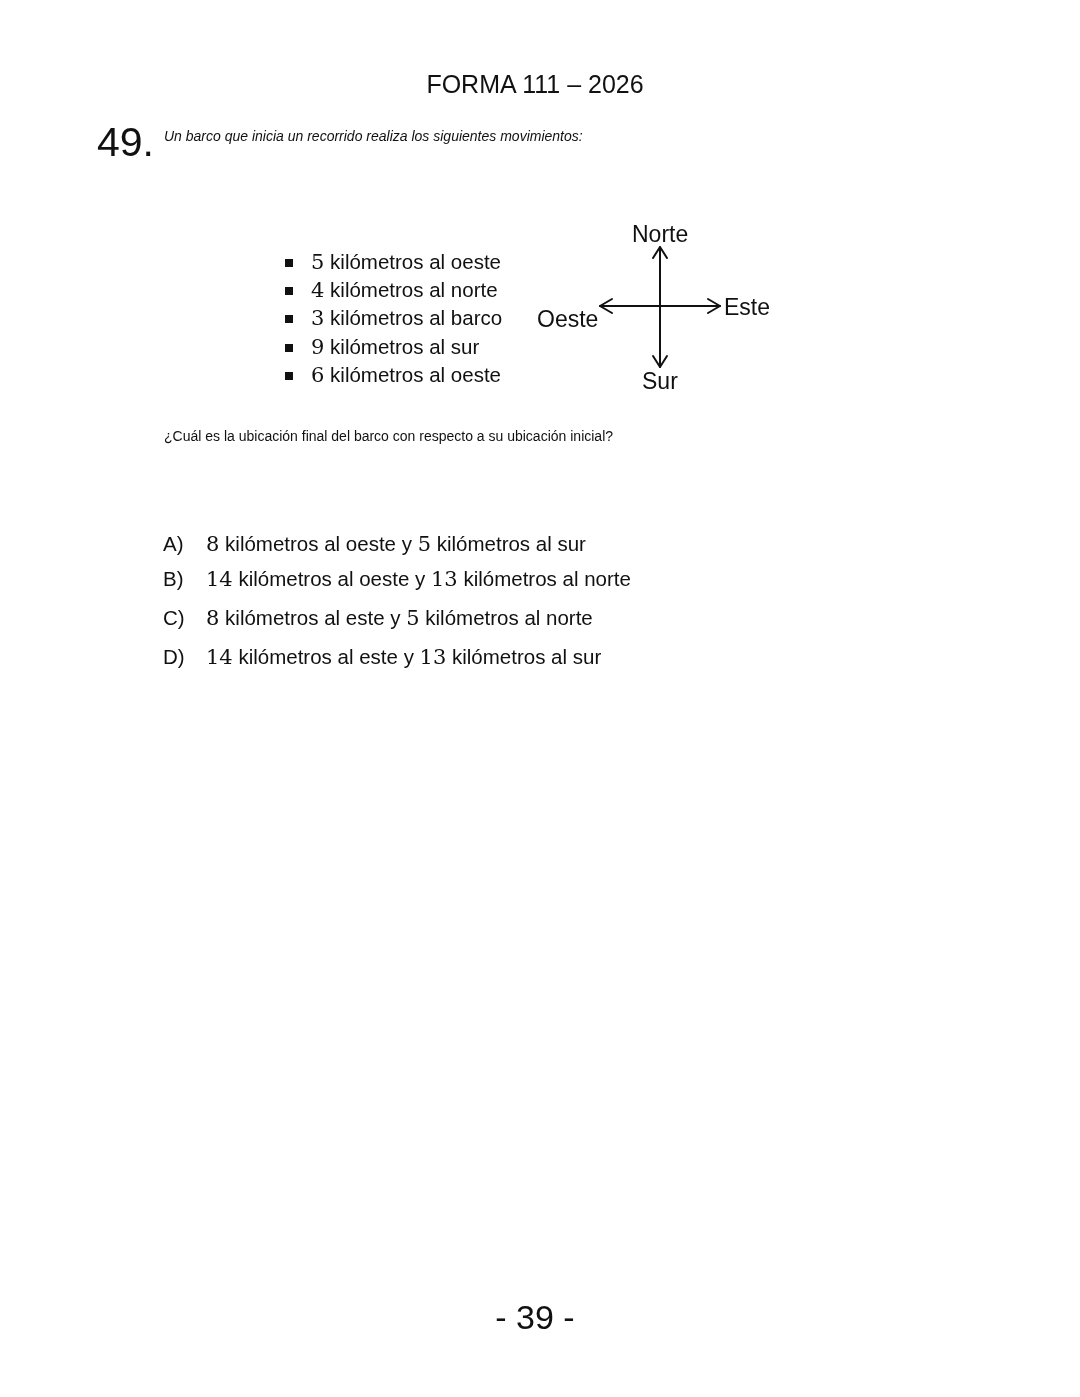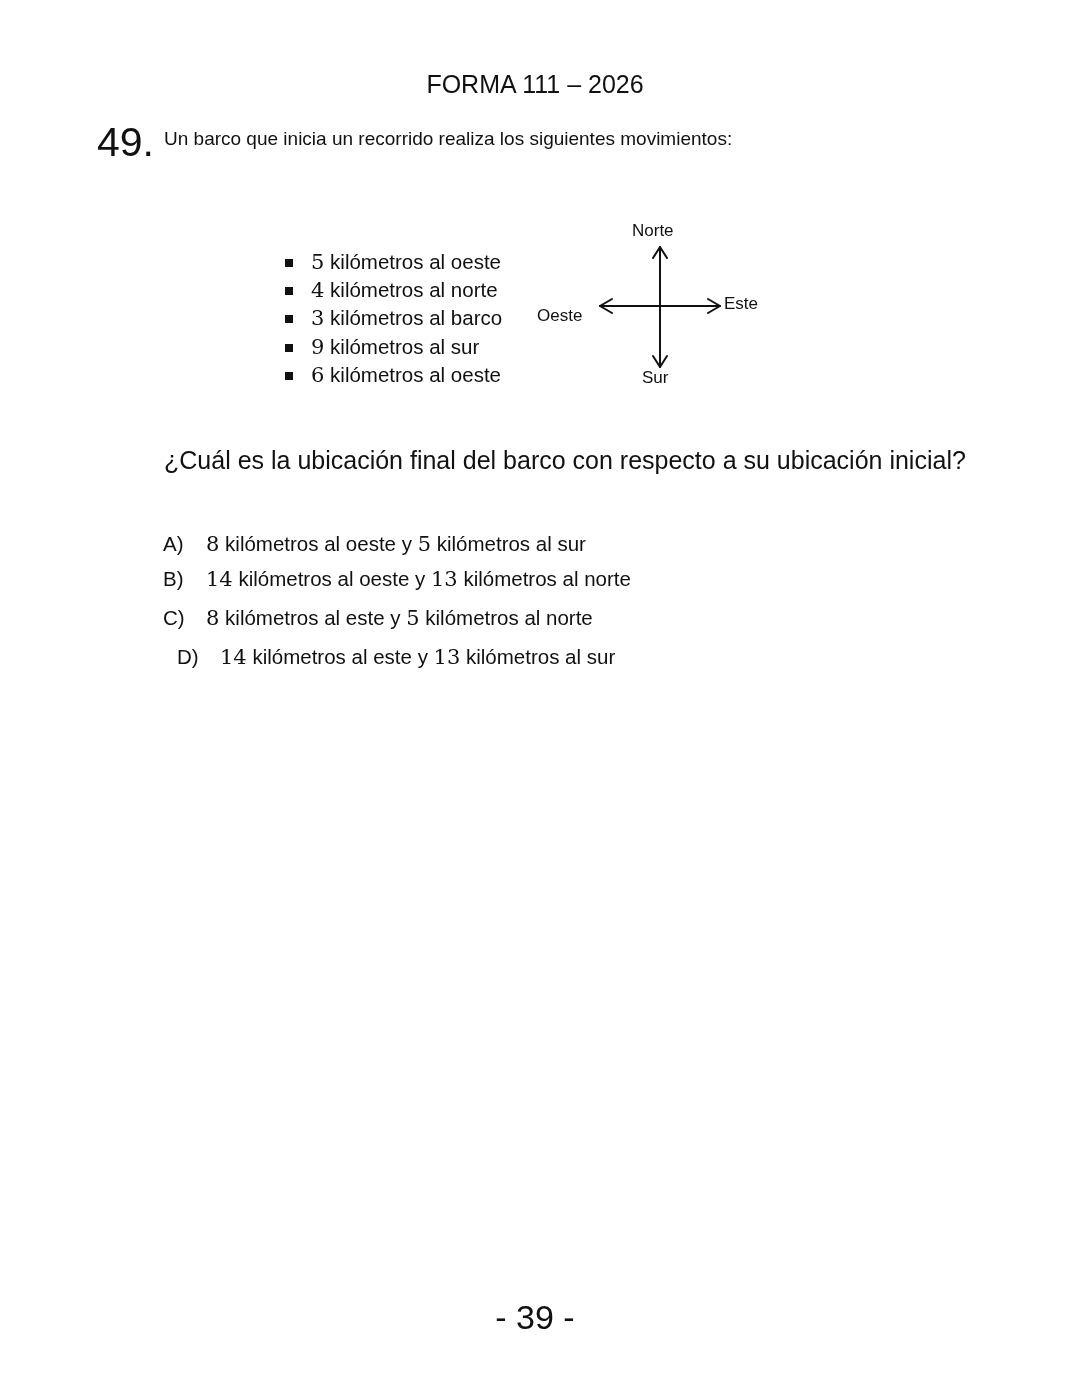--- a/index.html
+++ b/index.html
@@ -1,28 +1,28 @@
 <!DOCTYPE html>
 <html><head>
   <meta charset="utf-8">
   <style>
     html, body { margin: 0; padding: 0; background: #ffffff; }
     body { width: 1080px; height: 1397px; position: relative; overflow: hidden;
       font-family: "Liberation Sans", sans-serif; color: #111111; }
     .abs { position: absolute; white-space: nowrap; }
     .header { left: 0; width: 1070px; top: 70px; text-align: center; font-size: 25px; }
     .qnum { left: 97px; top: 119px; font-size: 41px; }
-    .stem { left: 164px; top: 128px; font-size: 19px; }
+    .stem { left: 164px; top: 128px; font-size: 14px; font-style: italic; }
     .moves { left: 271px; top: 236px; margin: 12px; padding: 0; list-style: none; }
     .moves li { position: relative; height: 28.2px; font-size: 20.5px; padding-left: 28px; line-height: 28px; }
     .moves li .bullet { position: absolute; left: 2px; top: 11px; width: 8px; height: 8px; background: #111; }
     .num { font-family: "DejaVu Serif", "Liberation Serif", serif; font-size: 21px; }
     .compass { left: 530px; top: 215px; width: 260px; height: 180px; }
-    .clabel { position: absolute; font-size: 17px; }
-    .question { left: 164px; top: 446px; font-size: 25px; }
+    .clabel { position: absolute; font-size: 23px; }
+    .question { left: 164px; top: 428px; font-size: 14px; }
     .options { left: 163px; top: 528px; }
     .opt { position: absolute; left: 0; font-size: 20.5px; white-space: nowrap; }
     .opt .letter { display: inline-block; width: 43px; }
     .footer { left: 0; width: 1070px; top: 1298px; text-align: center; font-size: 34px; }
   </style>
 </head>
 <body>
 
 <div class="abs header">FORMA 111 –  2026</div>
 
@@ -53,16 +53,16 @@
     </g>
   </svg>
 </div>
 
 <div class="abs question">¿Cuál es la ubicación final del barco con respecto a su ubicación inicial?</div>
 
 <div class="abs options">
   <div class="opt" style="top:4px;"><span class="letter">A)</span><span class="num">8</span><span> kilómetros al oeste y </span><span class="num">5</span><span> kilómetros al sur</span></div>
   <div class="opt" style="top:39px;"><span class="letter">B)</span><span class="num">14</span><span> kilómetros al oeste y </span><span class="num">13</span><span> kilómetros al norte</span></div>
   <div class="opt" style="top:78px;"><span class="letter">C)</span><span class="num">8</span><span> kilómetros al este y </span><span class="num">5</span><span> kilómetros al norte</span></div>
-  <div class="opt" style="top:117px;margin-left:14px;"><span class="letter">D)</span><span class="num">14</span><span> kilómetros al este y </span><span class="num">13</span><span> kilómetros al sur</span></div>
+  <div class="opt" style="top:117px;"><span class="letter">D)</span><span class="num">14</span><span> kilómetros al este y </span><span class="num">13</span><span> kilómetros al sur</span></div>
 </div>
 
 <div class="abs footer">- 39 -</div>
 
 </body></html>

